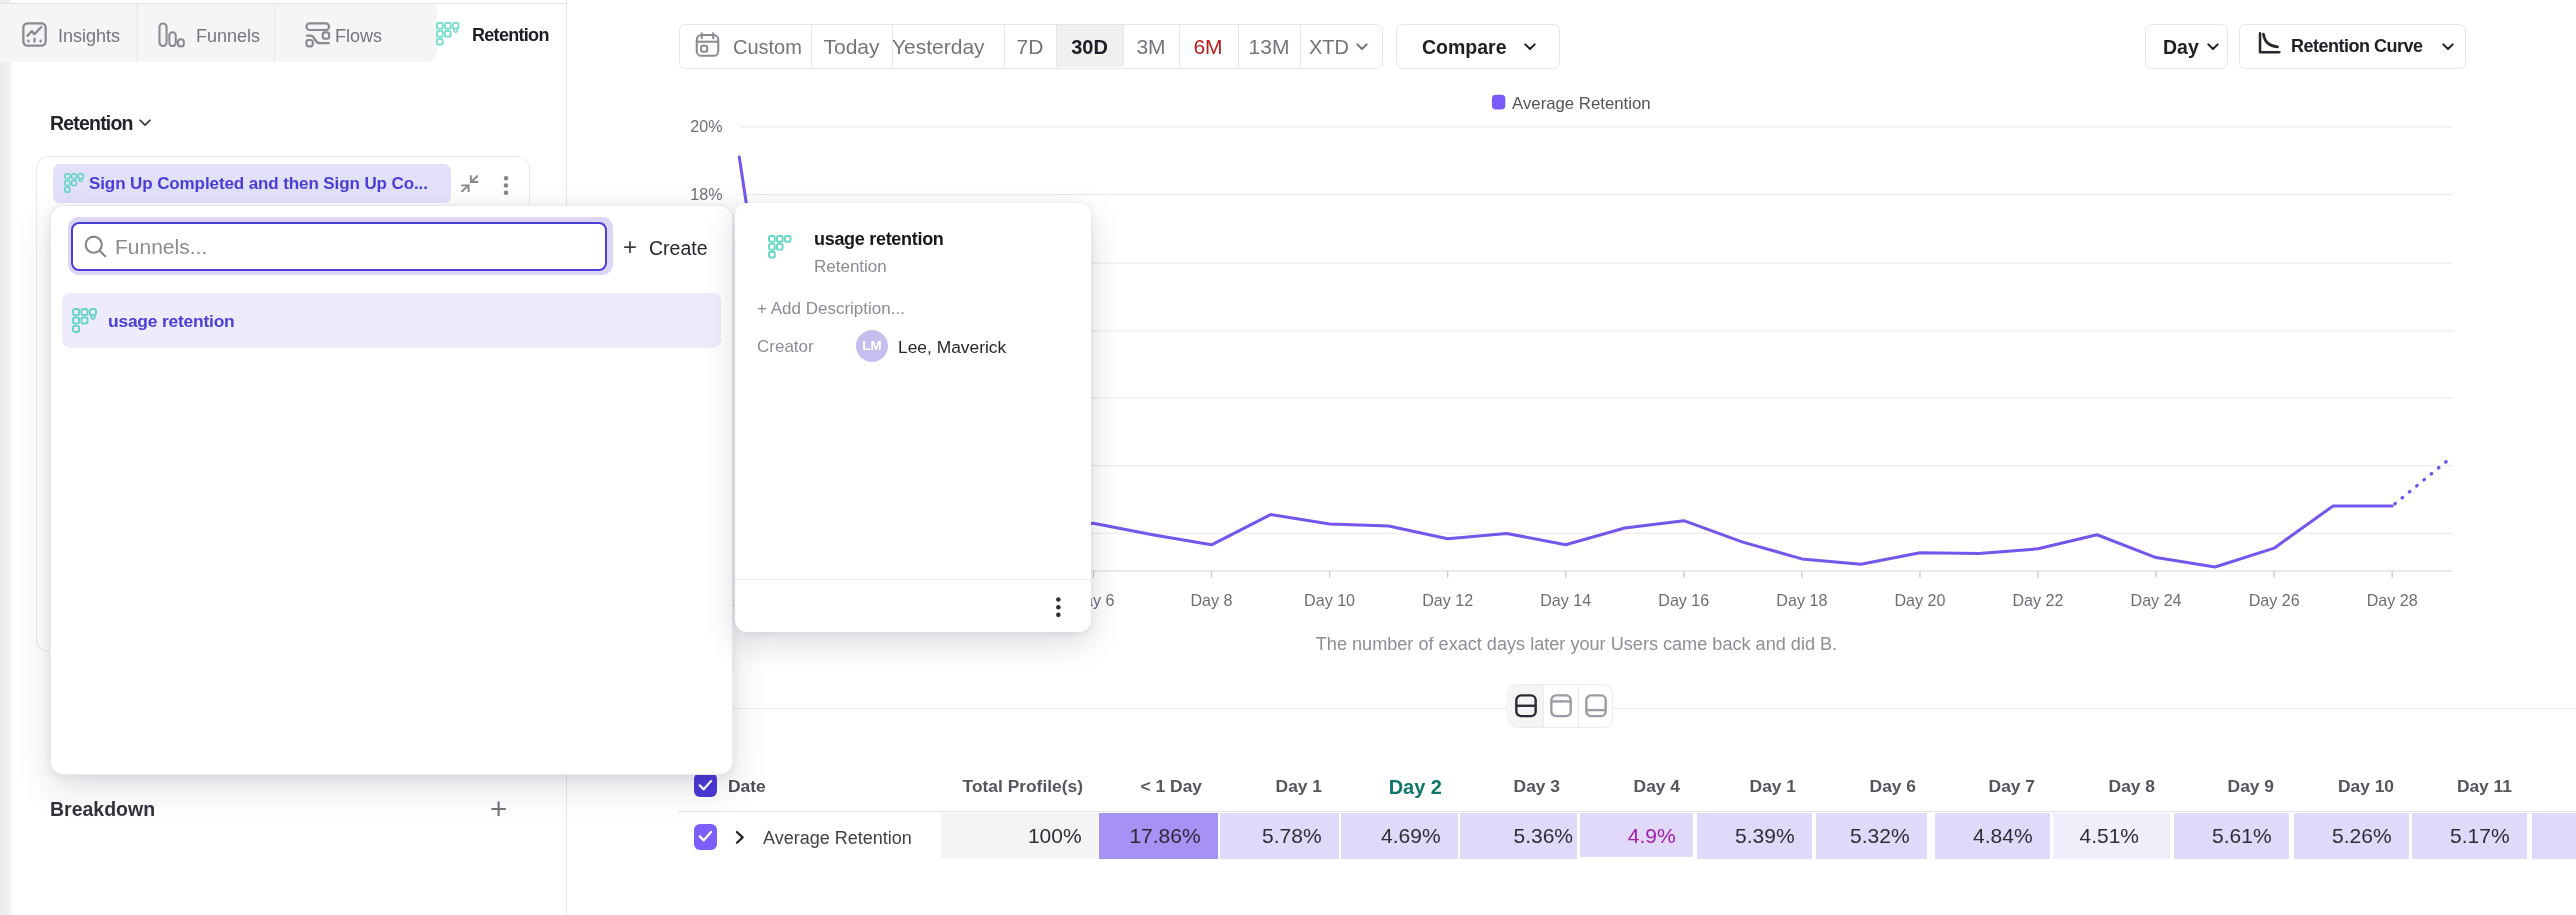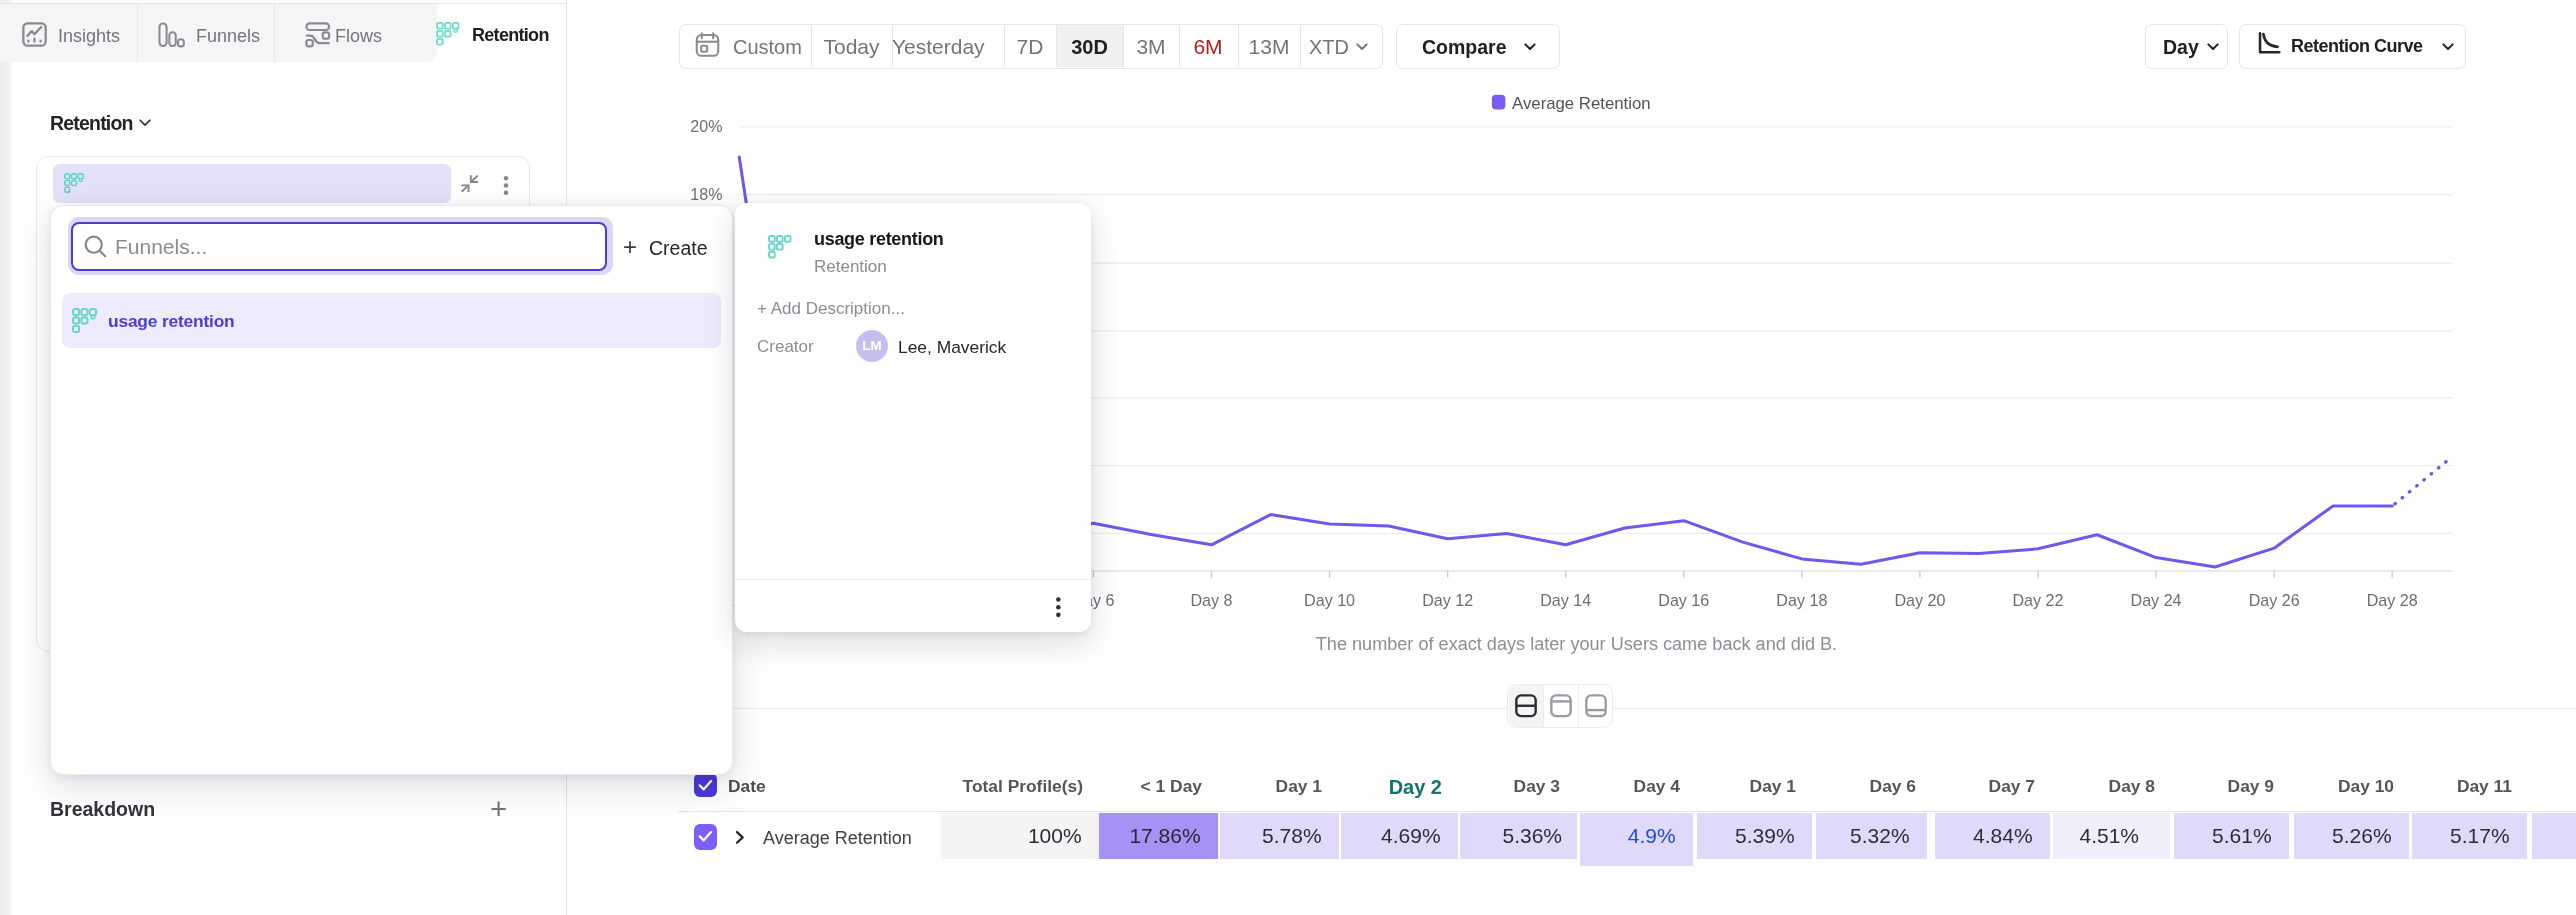--- a/index.html
+++ b/index.html
@@ -67,20 +67,21 @@
   <div class="abs" style="left:53px;top:164px;width:398px;height:39px;background:#e3e0f9;border-radius:6.7px;"></div>
   <svg class="abs" style="left:64px;top:173px" width="20" height="20" viewBox="0 0 36 36" fill="none" stroke="#63d4c5" stroke-width="2.9">
     <rect x="1.5" y="1.5" width="8.8" height="8.8" rx="2.6"></rect>
     <rect x="13.6" y="1.5" width="8.8" height="8.8" rx="2.6"></rect>
     <rect x="25.7" y="1.5" width="8.8" height="8.8" rx="2.6"></rect>
     <rect x="1.5" y="13.6" width="8.8" height="8.8" rx="2.6"></rect>
     <rect x="13.6" y="13.6" width="8.8" height="8.8" rx="2.6"></rect>
     <rect x="1.5" y="25.7" width="8.8" height="8.8" rx="2.6"></rect>
     <circle cx="30.2" cy="13" r="2.7" stroke-width="2.2"></circle>
   </svg>
+  <div class="abs" style="left:89px;top:164px;width:360px;height:39px;line-height:39px;overflow:hidden;white-space:nowrap;font-size:17px;font-weight:700;letter-spacing:-0.1px;color:#4b3ed6;">Sign Up Completed and then Sign Up Co...</div>
 
   <svg class="abs" style="left:461px;top:175px" width="17.4" height="17.4" viewBox="0 0 26 26" fill="none" stroke="#85858e" stroke-width="2.8">
     <path d="M14.7 0.5 V10.4 H25.5" stroke-linejoin="miter"></path>
     <path d="M25.2 0.8 L16.2 9.3"></path>
     <path d="M11.3 25.5 V15.6 H0.5" stroke-linejoin="miter"></path>
     <path d="M0.8 25.2 L9.8 16.7"></path>
   </svg>
 
   <svg class="abs" style="left:502px;top:174px" width="8" height="23" viewBox="0 0 12 34">
     <circle cx="6" cy="6" r="3.4" fill="#85858e"></circle>
@@ -250,22 +251,22 @@
   </svg>
   <svg class="abs" style="left:735px;top:830px" width="10" height="14.8" viewBox="0 0 15 22" fill="none" stroke="#26262c" stroke-width="3.4">
     <path d="M3 3 L11.5 11 L3 19" stroke-linecap="round" stroke-linejoin="round"></path>
   </svg>
   <div class="abs" style="left:763px;top:828px;font-size:18px;color:#40404a;">Average Retention</div>
 
   <div class="abs" style="left:941px;top:813px;width:158px;height:46px;background:#f4f4f5;font-size:21px;color:#2d2d35;text-align:right;line-height:46px;padding-right:17.4px;">100%</div>
   <div class="abs" style="left:1099px;top:813px;width:119px;height:46px;background:#a692f4;font-size:21px;color:#2b2733;text-align:right;line-height:46px;padding-right:17.4px;">17.86%</div>
   <div class="abs" style="left:1220px;top:813px;width:119px;height:46px;background:#e0d9fa;font-size:21px;color:#2d2d35;text-align:right;line-height:46px;padding-right:17.4px;">5.78%</div>
   <div class="abs" style="left:1341px;top:813px;width:117px;height:46px;background:#e0d9fa;font-size:21px;color:#2d2d35;text-align:right;line-height:46px;padding-right:17.4px;">4.69%</div>
-  <div class="abs" style="left:1460px;top:813px;width:117px;height:46px;background:#e0d9fa;font-size:21px;color:#2d2d35;text-align:right;line-height:46px;padding-right:15px;">5.36%</div>
-  <div class="abs" style="left:1580px;top:813px;width:113px;height:53px;background:#e0d9fa;font-size:21px;color:#1d4ed8;text-align:right;line-height:46px;padding-right:17.4px;">4.9%</div>
+  <div class="abs" style="left:1460px;top:813px;width:117px;height:46px;background:#e0d9fa;font-size:21px;color:#2d2d35;text-align:right;line-height:46px;padding-right:4px;">5.36%</div>
+  <div class="abs" style="left:1580px;top:813px;width:113px;height:44px;background:#e0d9fa;font-size:21px;color:#a21caf;text-align:right;line-height:46px;padding-right:17.4px;">4.9%</div>
   <div class="abs" style="left:1697px;top:813px;width:115px;height:46px;background:#e0d9fa;font-size:21px;color:#2d2d35;text-align:right;line-height:46px;padding-right:17.4px;">5.39%</div>
   <div class="abs" style="left:1816px;top:813px;width:111px;height:46px;background:#e0d9fa;font-size:21px;color:#2d2d35;text-align:right;line-height:46px;padding-right:17.4px;">5.32%</div>
   <div class="abs" style="left:1935px;top:813px;width:115px;height:46px;background:#e0d9fa;font-size:21px;color:#2d2d35;text-align:right;line-height:46px;padding-right:17.4px;">4.84%</div>
   <div class="abs" style="left:2053px;top:813px;width:117px;height:46px;background:#f1eefc;font-size:21px;color:#2d2d35;text-align:right;line-height:46px;padding-right:31px;">4.51%</div>
   <div class="abs" style="left:2174px;top:813px;width:115px;height:46px;background:#e0d9fa;font-size:21px;color:#2d2d35;text-align:right;line-height:46px;padding-right:17.4px;">5.61%</div>
   <div class="abs" style="left:2294px;top:813px;width:115px;height:46px;background:#e0d9fa;font-size:21px;color:#2d2d35;text-align:right;line-height:46px;padding-right:17.4px;">5.26%</div>
   <div class="abs" style="left:2412px;top:813px;width:115px;height:46px;background:#e0d9fa;font-size:21px;color:#2d2d35;text-align:right;line-height:46px;padding-right:17.4px;">5.17%</div>
   <div class="abs" style="left:2532px;top:813px;width:44px;height:46px;background:#e0d9fa;"></div>
 
   <div class="abs" style="left:50px;top:205px;width:683px;height:570px;background:#fff;border:1.3px solid #eaeaec;border-radius:13.4px;box-shadow:0 12px 37px rgba(30,30,60,0.14), 0 2.7px 8px rgba(30,30,60,0.07);"></div>

